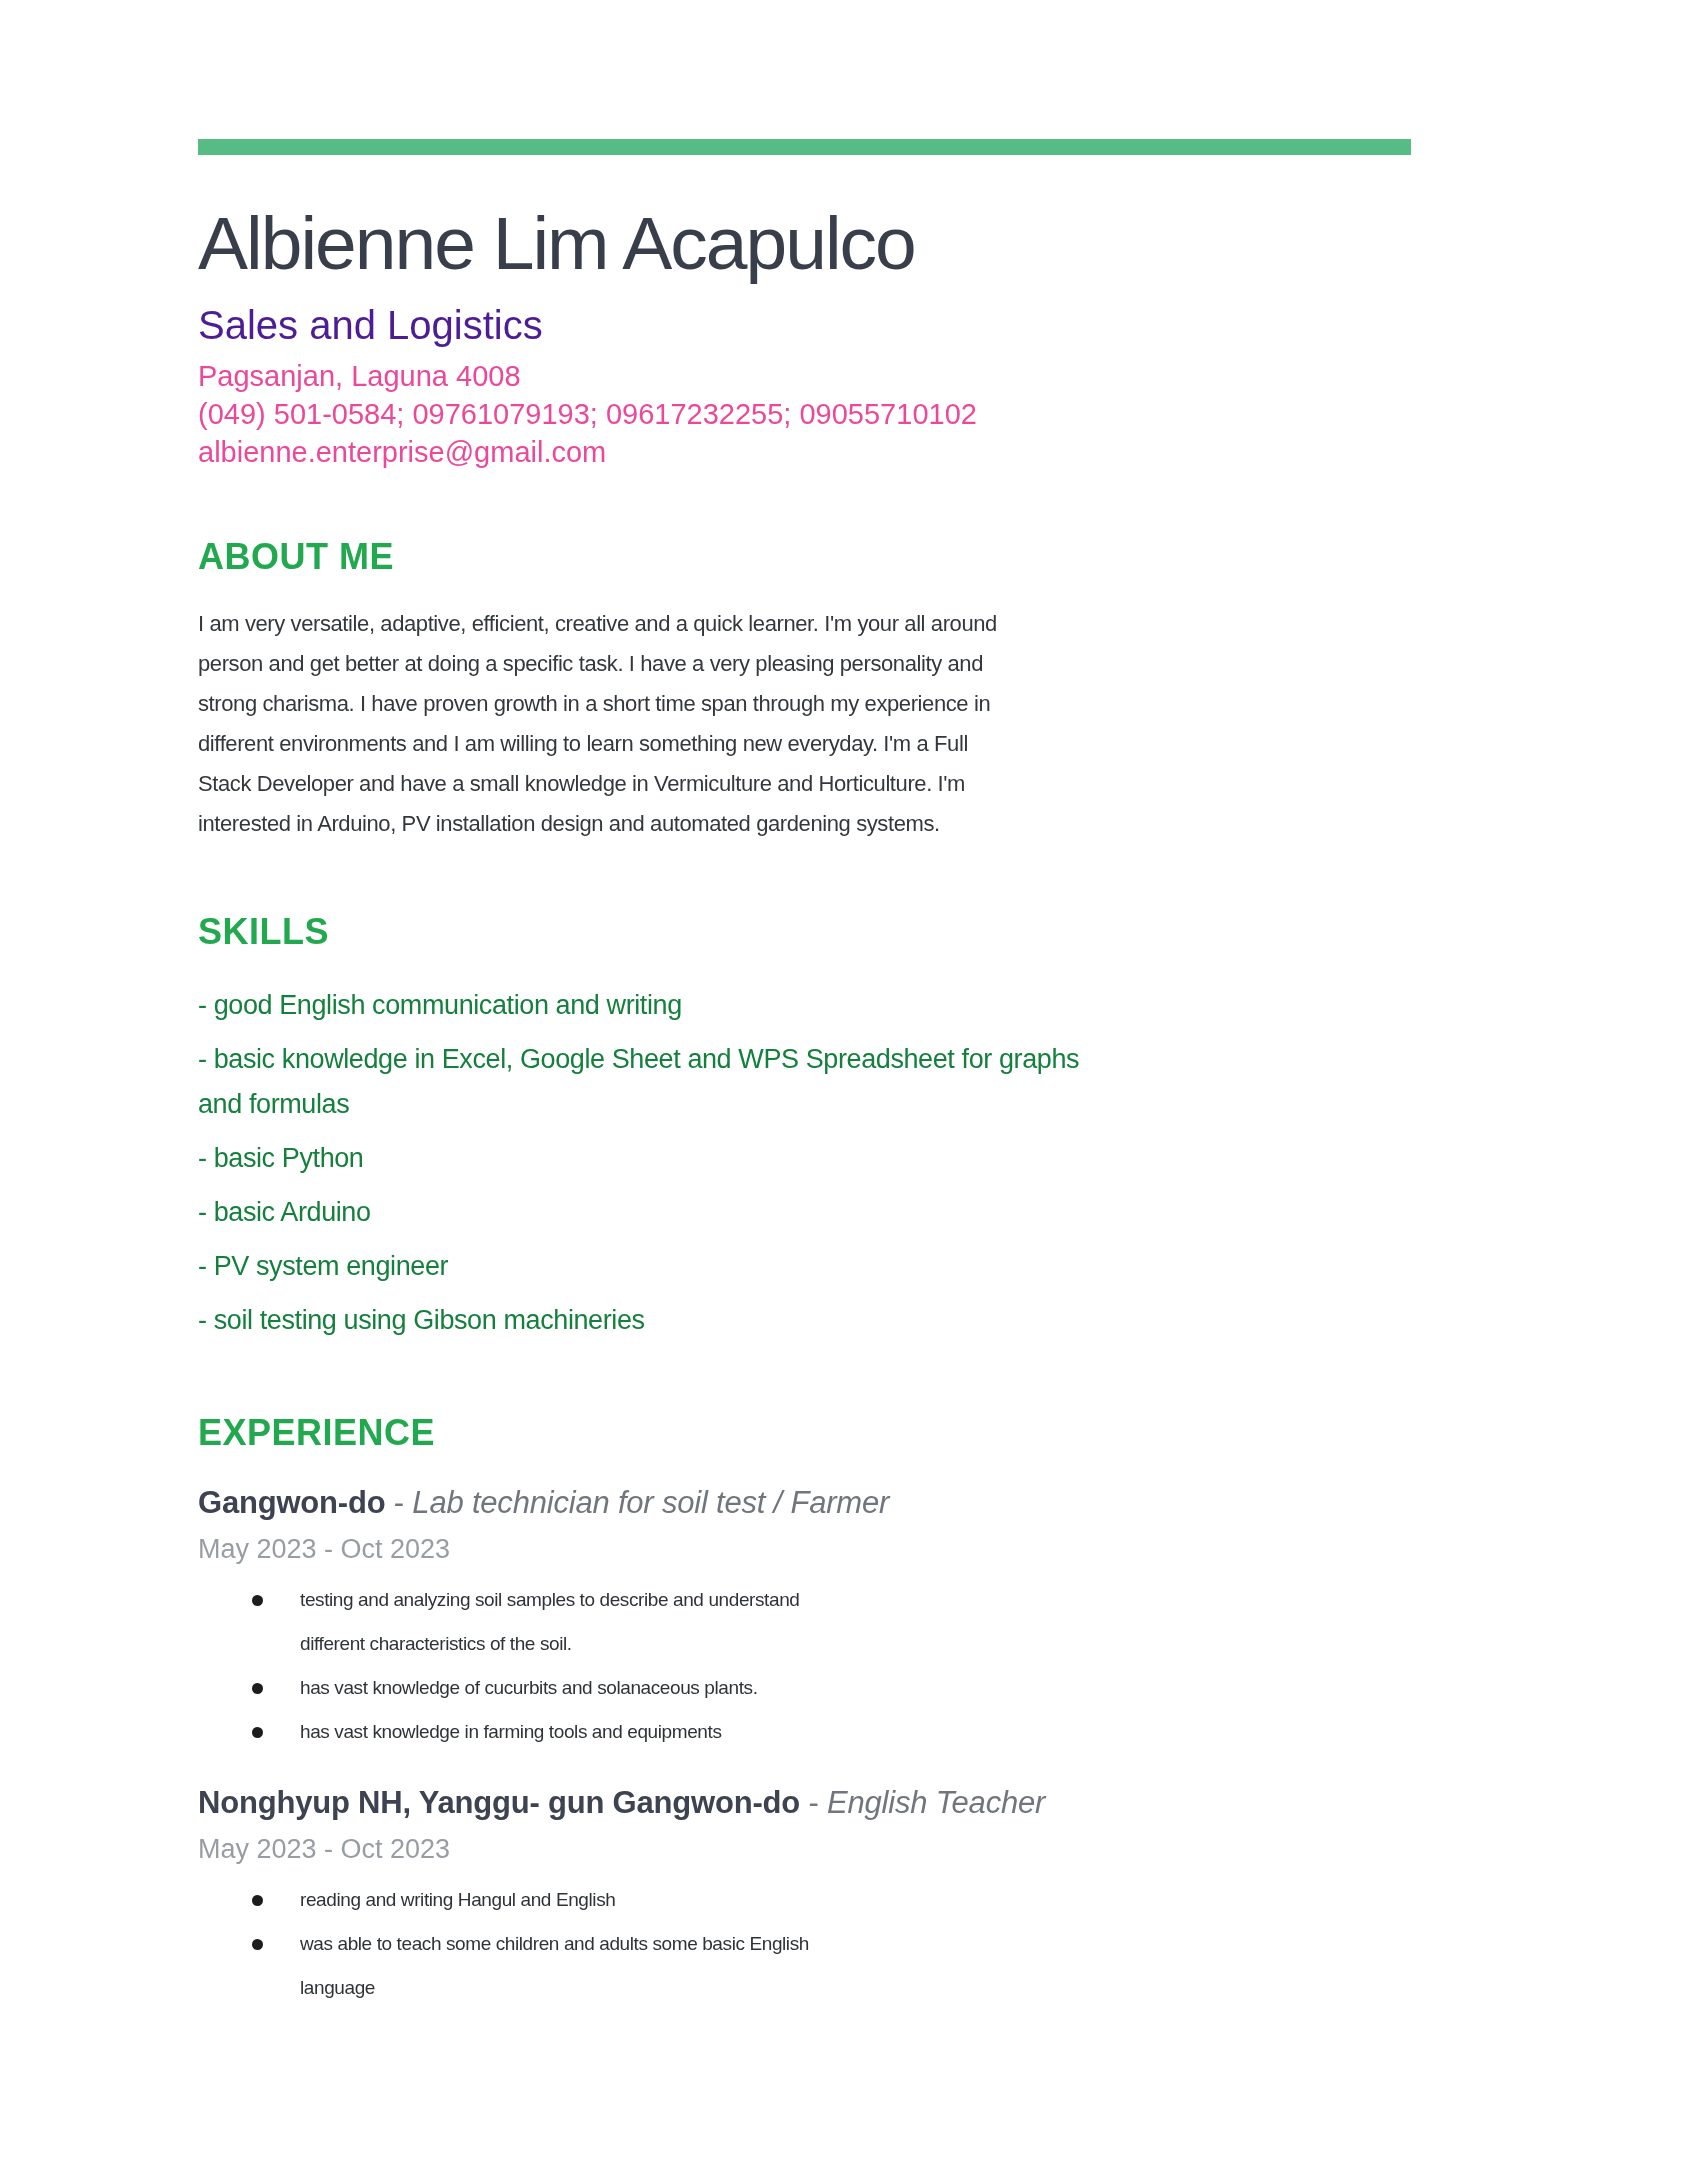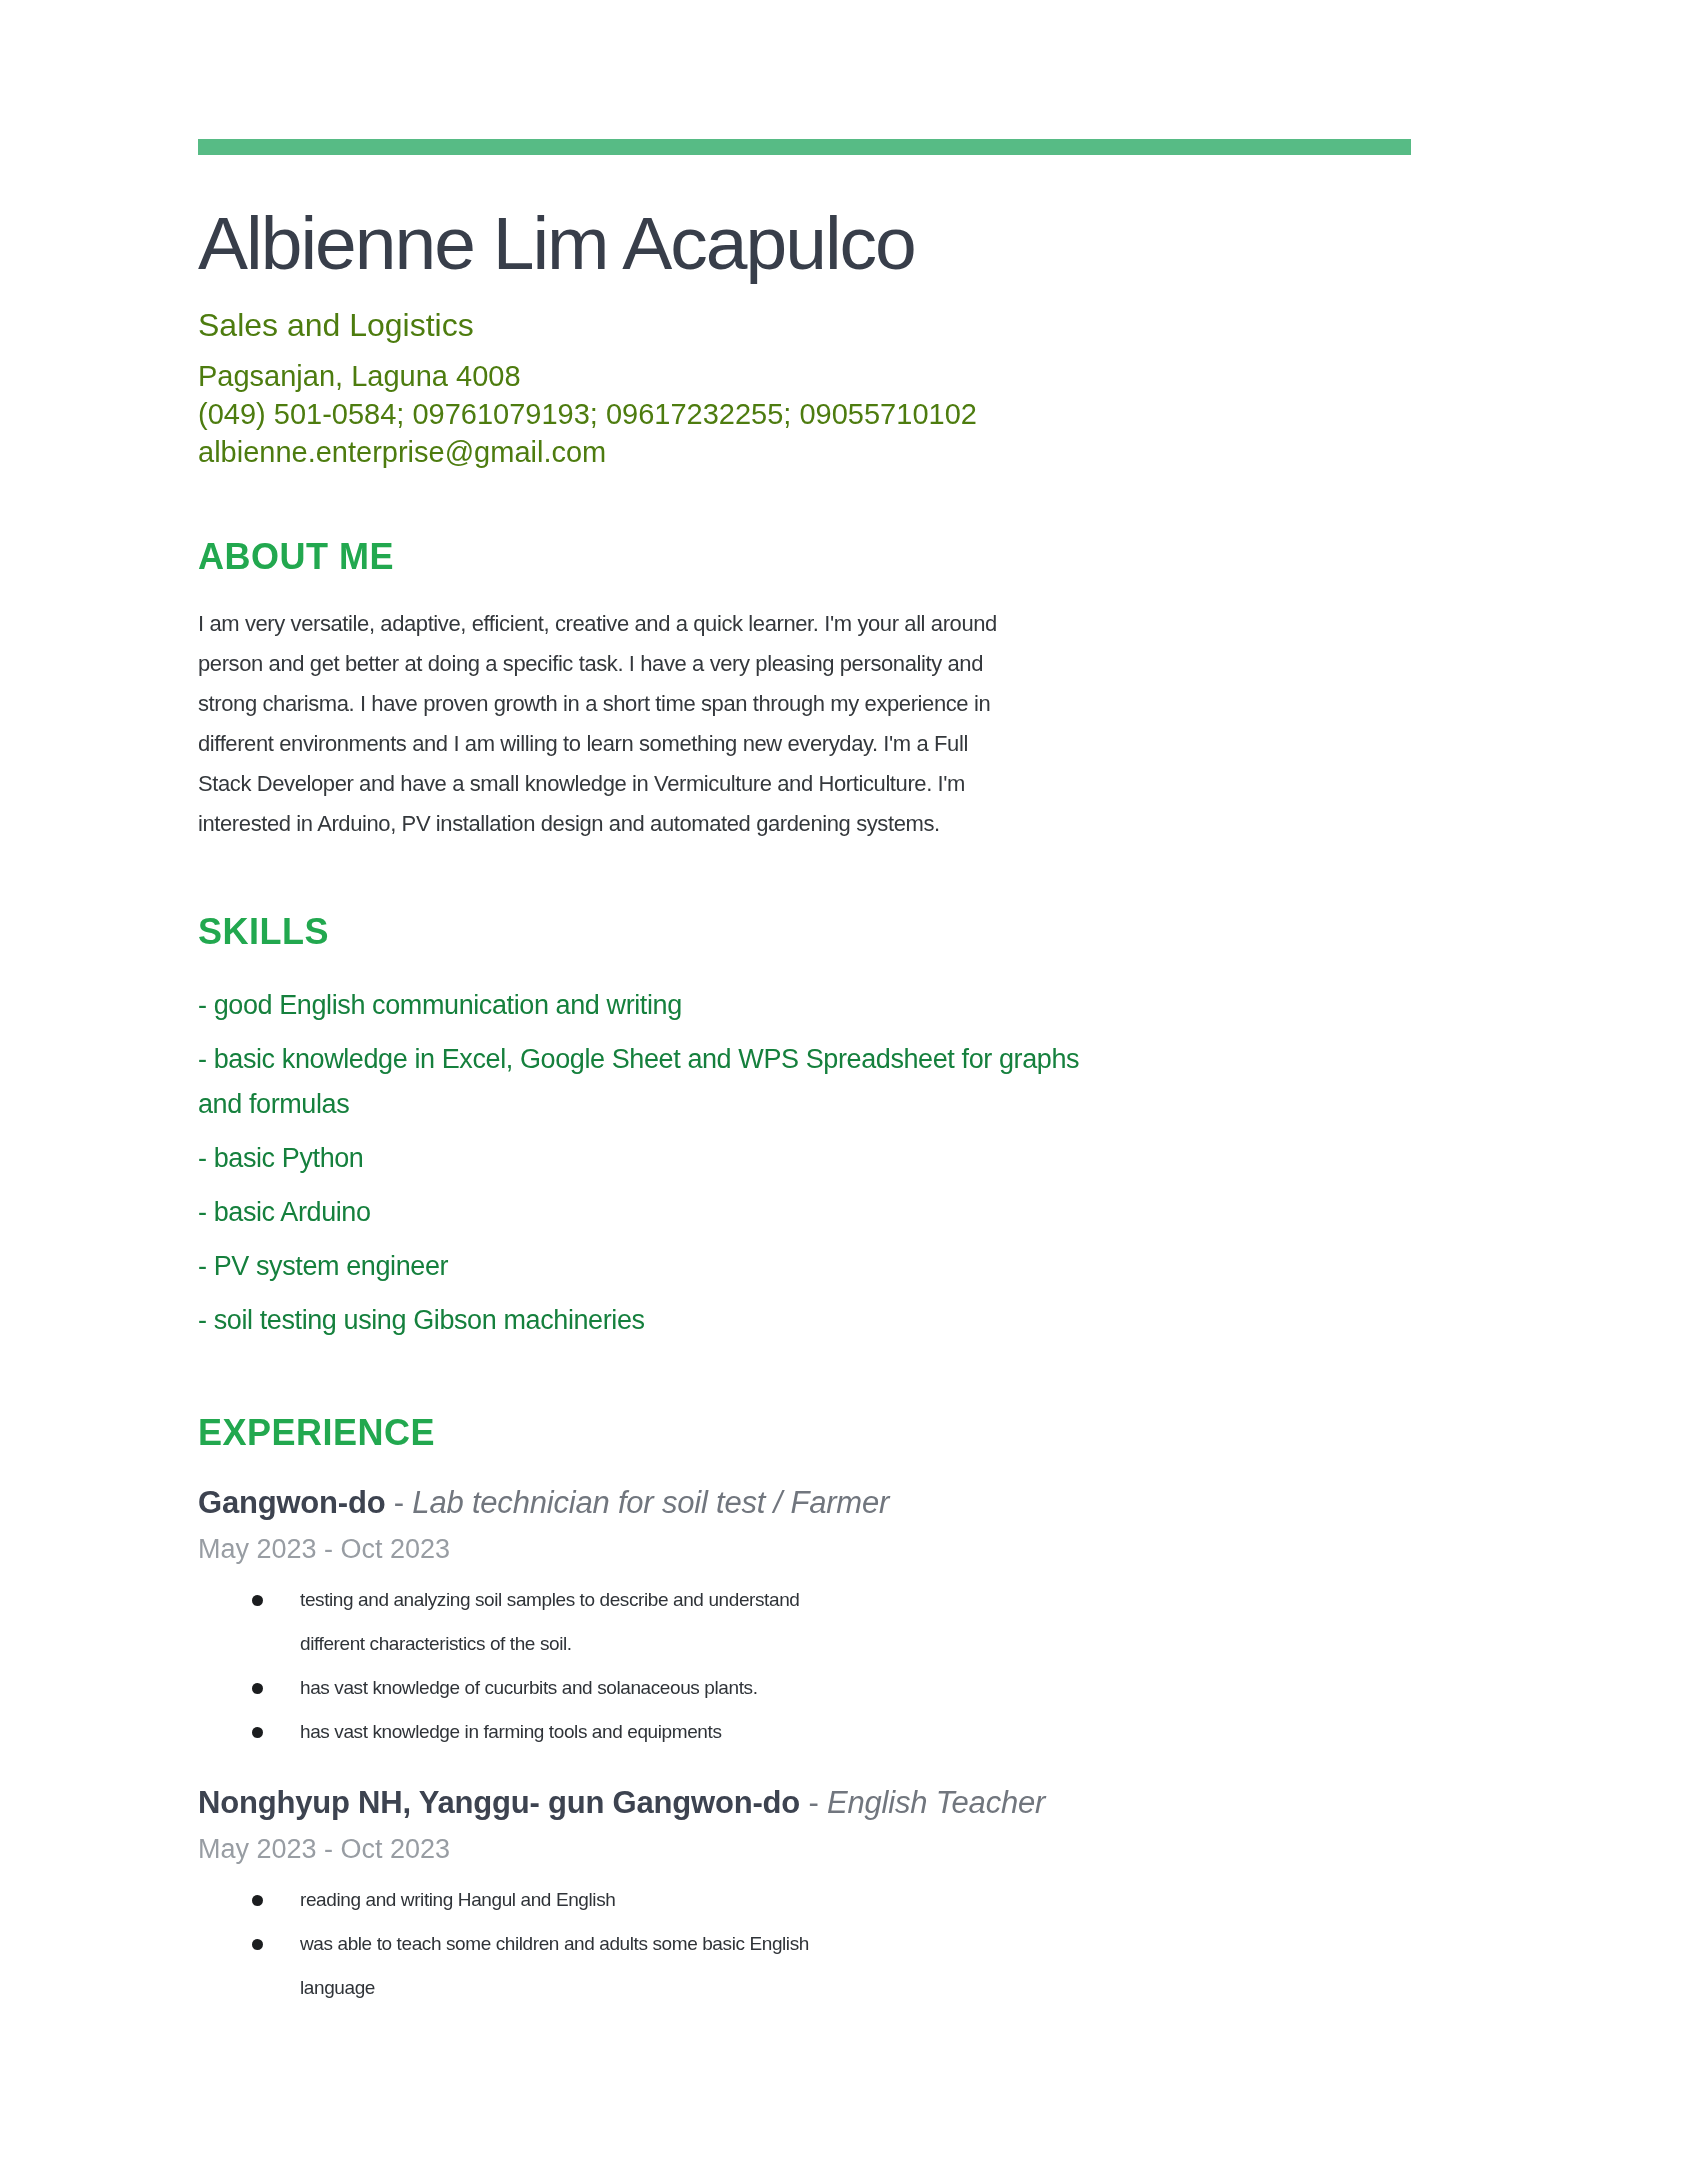--- a/index.html
+++ b/index.html
@@ -10,22 +10,22 @@
   }
   .page { position: absolute; left: 0; top: 0; width: 1411px; height: 2178px; background: #ffffff; overflow: hidden; text-decoration: underline; }
   .content { position: absolute; left: 198px; top: 0; width: 1289px; }
 
   .accent-bar { margin-top: 139px; height: 16px; width: 1289px; background: #57bb85; }
 
   .name {
     margin: 46px 0 0 0; font-size: 75px; line-height: 85px; font-weight: 400;
     color: #383e4a; letter-spacing: -2px; white-space: nowrap;
   }
-  .subtitle { margin-top: 14px; font-size: 32px; line-height: 51px; color: #4d7c0f; white-space: nowrap; }
-  .contact { margin-top: 6px; font-size: 29px; line-height: 38px; color: #4d7c0f; }
+  .subtitle { margin-top: 14px; font-size: 40px; line-height: 51px; color: #4c1d95; white-space: nowrap; }
+  .contact { margin-top: 6px; font-size: 29px; line-height: 38px; color: #ec4899; }
   .contact div { white-space: nowrap; }
 
   .section-heading {
     font-size: 36px; line-height: 42px; font-weight: 700; color: #22a84f;
     letter-spacing: 0.5px; white-space: nowrap; margin: 0;
   }
   .heading-about { margin-top: 65px; }
   .heading-skills { margin-top: 67px; }
   .heading-experience { margin-top: 69px; }
 

